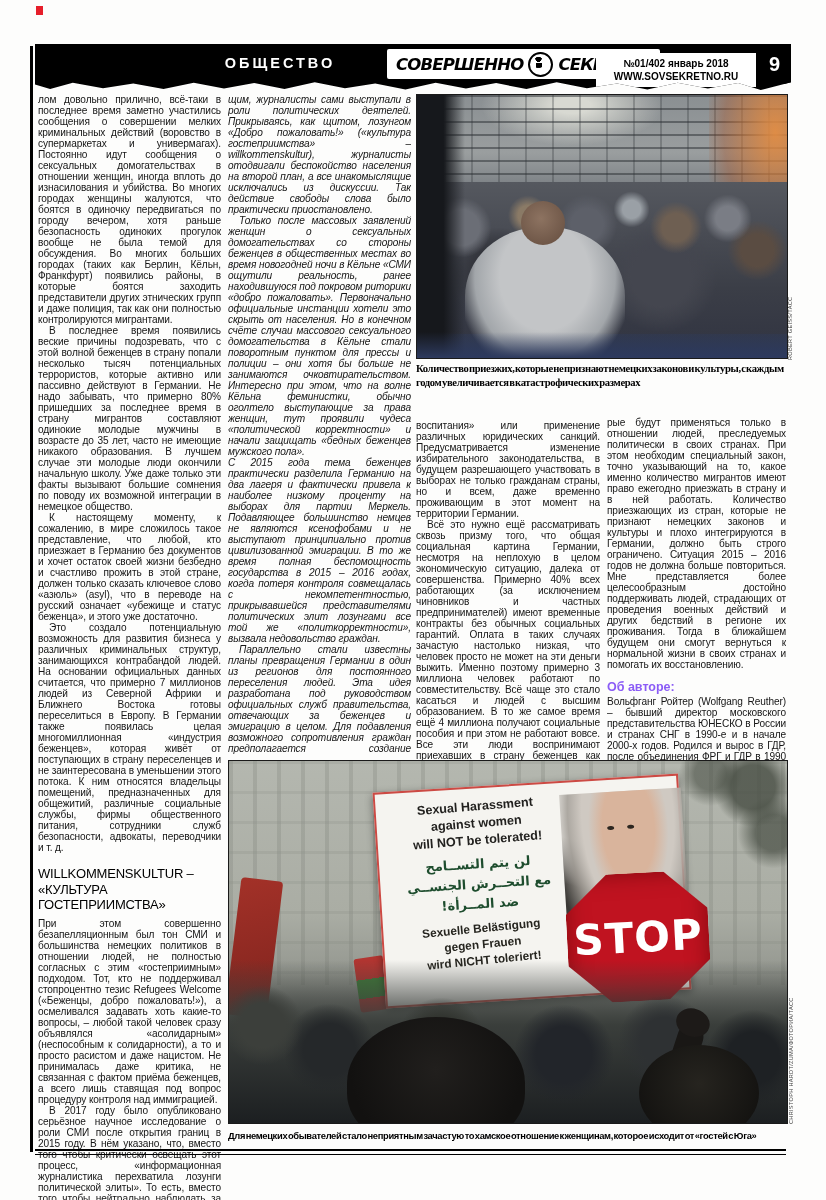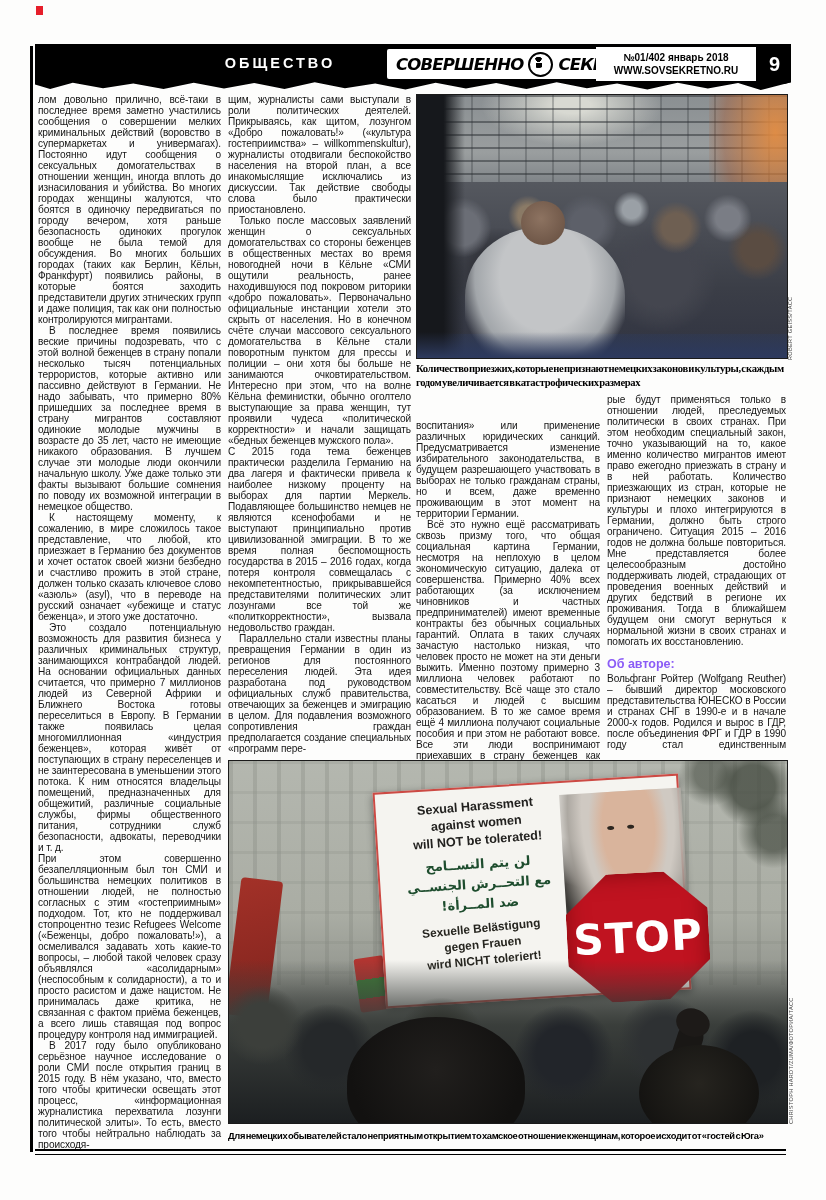--- a/index.html
+++ b/index.html
@@ -13,21 +13,21 @@
     font-weight:700;font-size:14.5px;letter-spacing:3px;}
   .logo-box{left:352px;top:5px;height:30px;background:#fff;display:flex;align-items:center;
     padding:0 9px;gap:5px;border-radius:2px;}
   .logo-word{font-family:"DejaVu Sans",sans-serif;font-weight:700;font-style:italic;
     font-size:16.5px;letter-spacing:-0.8px;color:#000;white-space:nowrap;}
   .logo-globe{width:21px;height:21px;border:2.4px solid #000;border-radius:50%;position:relative;flex:none;background:#fff;}
   .logo-globe:before{content:"";position:absolute;left:4px;top:3px;width:9px;height:11px;
     background:radial-gradient(circle at 50% 30%,#000 0 3px,transparent 3.2px),
                linear-gradient(#000,#000);background-repeat:no-repeat;
     background-size:100% 55%,70% 45%;background-position:top center,bottom center;border-radius:40%;}
-  .issue-box{left:561px;top:3px;width:160px;height:34px;background:#fff;display:flex;
+  .issue-box{left:561px;top:9px;width:160px;height:34px;background:#fff;display:flex;
     flex-direction:column;justify-content:center;align-items:center;line-height:13px;}
   .issue-line{font-weight:700;font-size:10px;color:#000;white-space:nowrap;}
   .site-line{font-weight:700;font-size:10px;color:#000;white-space:nowrap;text-align:right;}
   .page-num{left:723px;top:0;width:33px;height:40px;background:#000;color:#fff;
     display:flex;align-items:center;justify-content:center;font-weight:700;font-size:20px;}
   .left-rule{left:30px;top:46px;width:2.5px;height:1106px;background:#000;}
   
   .col{position:absolute;}
   .bt{margin:0;font-size:10.1px;line-height:11px;text-align:justify;
     letter-spacing:-0.1px;color:#141414;}
@@ -152,38 +152,39 @@
   </div>
   <div class="abs page-num">9</div>
 </div>
 <div class="abs left-rule"></div>
 
 <div class="col" style="left:38px;top:94px;width:183px;">
   <p class="bt">лом довольно прилично, всё-таки в последнее время заметно участились сообщения о совершении мелких криминальных действий (воровство в супермаркетах и универмагах). Постоянно идут сообщения о сексуальных домогательствах в отношении женщин, иногда вплоть до изнасилования и убийства. Во многих городах женщины жалуются, что боятся в одиночку передвигаться по городу вечером, хотя раньше безопасность одиноких прогулок вообще не была темой для обсуждения. Во многих больших городах (таких как Берлин, Кёльн, Франкфурт) появились районы, в которые боятся заходить представители других этнических групп и даже полиция, так как они полностью контролируются мигрантами.</p>
   <p class="bt ind">В последнее время появились веские причины подозревать, что с этой волной беженцев в страну попали несколько тысяч потенциальных террористов, которые активно или пассивно действуют в Германии. Не надо забывать, что примерно 80% пришедших за последнее время в страну мигрантов составляют одинокие молодые мужчины в возрасте до 35 лет, часто не имеющие никакого образования. В лучшем случае эти молодые люди окончили начальную школу. Уже даже только эти факты вызывают большие сомнения по поводу их возможной интеграции в немецкое общество.</p>
   <p class="bt ind">К настоящему моменту, к сожалению, в мире сложилось такое представление, что любой, кто приезжает в Германию без документов и хочет остаток своей жизни безбедно и счастливо прожить в этой стране, должен только сказать ключевое слово «азюль» (asyl), что в переводе на русский означает «убежище и статус беженца», и этого уже достаточно.</p>
   <p class="bt ind">Это создало потенциальную возможность для развития бизнеса у различных криминальных структур, занимающихся контрабандой людей. На основании официальных данных считается, что примерно 7 миллионов людей из Северной Африки и Ближнего Востока готовы переселиться в Европу. В Германии также появилась целая многомиллионная «индустрия беженцев», которая живёт от поступающих в страну переселенцев и не заинтересована в уменьшении этого потока. К ним относятся владельцы помещений, предназначенных для общежитий, различные социальные службы, фирмы общественного питания, сотрудники служб безопасности, адвокаты, переводчики и т. д.</p>
+  <h2 class="subhead">WILLKOMMENSKULTUR – «КУЛЬТУРА ГОСТЕПРИИМСТВА»</h2>
   <p class="bt">При этом совершенно безапелляционным был тон СМИ и большинства немецких политиков в отношении людей, не полностью согласных с этим «гостеприимным» подходом. Тот, кто не поддерживал стопроцентно тезис Refugees Welcome («Беженцы, добро пожаловать!»), а осмеливался задавать хоть какие-то вопросы, – любой такой человек сразу объявлялся «асолидарным» (неспособным к солидарности), а то и просто расистом и даже нацистом. Не принималась даже критика, не связанная с фактом приёма беженцев, а всего лишь ставящая под вопрос процедуру контроля над иммиграцией.</p>
   <p class="bt ind">В 2017 году было опубликовано серьёзное научное исследование о роли СМИ после открытия границ в 2015 году. В нём указано, что, вместо того чтобы критически освещать этот процесс, «информационная журналистика перехватила лозунги политической элиты». То есть, вместо того чтобы нейтрально наблюдать за происходя-</p>
 </div>
 
-<div class="col" style="left:228px;top:94px;width:183px;max-height:660px;overflow:hidden;">
+<div class="col" style="left:228px;top:94px;width:183px;max-height:660px;overflow:hidden;font-style:italic;">
   <p class="bt">щим, журналисты сами выступали в роли политических деятелей. Прикрываясь, как щитом, лозунгом «Добро пожаловать!» («культура гостеприимства» – willkommenskultur), журналисты отодвигали беспокойство населения на второй план, а все инакомыслящие исключались из дискуссии. Так действие свободы слова было практически приостановлено.</p>
   <p class="bt ind">Только после массовых заявлений женщин о сексуальных домогательствах со стороны беженцев в общественных местах во время новогодней ночи в Кёльне «СМИ ощутили реальность, ранее находившуюся под покровом риторики «добро пожаловать». Первоначально официальные инстанции хотели это скрыть от населения. Но в конечном счёте случаи массового сексуального домогательства в Кёльне стали поворотным пунктом для прессы и полиции – они хотя бы больше не занимаются очковтирательством. Интересно при этом, что на волне Кёльна феминистки, обычно оголтело выступающие за права женщин, тут проявили чудеса «политической корректности» и начали защищать «бедных беженцев мужского пола».</p>
   <p class="bt">С 2015 года тема беженцев практически разделила Германию на два лагеря и фактически привела к наиболее низкому проценту на выборах для партии Меркель. Подавляющее большинство немцев не являются ксенофобами и не выступают принципиально против цивилизованной эмиграции. В то же время полная беспомощность государства в 2015 – 2016 годах, когда потеря контроля совмещалась с некомпетентностью, прикрывавшейся представителями политических элит лозунгами все той же «политкорректности», вызвала недовольство граждан.</p>
   <p class="bt ind">Параллельно стали известны планы превращения Германии в один из регионов для постоянного переселения людей. Эта идея разработана под руководством официальных служб правительства, отвечающих за беженцев и эмиграцию в целом. Для подавления возможного сопротивления граждан предполагается создание специальных «программ пере-</p>
 </div>
 
 <div class="col" style="left:416px;top:420px;width:184px;max-height:352px;overflow:hidden;">
   <p class="bt">воспитания» или применение различных юридических санкций. Предусматривается изменение избирательного законодательства, в будущем разрешающего участвовать в выборах не только гражданам страны, но и всем, даже временно проживающим в этот момент на территории Германии.</p>
   <p class="bt ind">Всё это нужно ещё рассматривать сквозь призму того, что общая социальная картина Германии, несмотря на неплохую в целом экономическую ситуацию, далека от совершенства. Примерно 40% всех работающих (за исключением чиновников и частных предпринимателей) имеют временные контракты без обычных социальных гарантий. Оплата в таких случаях зачастую настолько низкая, что человек просто не может на эти деньги выжить. Именно поэтому примерно 3 миллиона человек работают по совместительству. Всё чаще это стало касаться и людей с высшим образованием. В то же самое время ещё 4 миллиона получают социальные пособия и при этом не работают вовсе. Все эти люди воспринимают приехавших в страну беженцев как своих потенциальных конкурентов.</p>
 
 </div>
 
-<div class="col" style="left:607px;top:394px;width:179px;max-height:356px;overflow:hidden;">
+<div class="col" style="left:607px;top:417px;width:179px;max-height:356px;overflow:hidden;">
   <p class="bt">рые будут применяться только в отношении людей, преследуемых политически в своих странах. При этом необходим специальный закон, точно указывающий на то, какое именно количество мигрантов имеют право ежегодно приезжать в страну и в ней работать. Количество приезжающих из стран, которые не признают немецких законов и культуры и плохо интегрируются в Германии, должно быть строго ограничено. Ситуация 2015 – 2016 годов не должна больше повториться. Мне представляется более целесообразным достойно поддерживать людей, страдающих от проведения военных действий и других бедствий в регионе их проживания. Тогда в ближайшем будущем они смогут вернуться к нормальной жизни в своих странах и помогать их восстановлению.</p>
   <h3 class="about-head">Об авторе:</h3>
   <p class="bt"><span>Вольфганг Ройтер (Wolfgang Reuther) – бывший директор московского представительства ЮНЕСКО в России и странах СНГ в 1990-е и в начале 2000-х годов. Родился и вырос в ГДР, после объединения ФРГ и ГДР в 1990 году стал единственным представителем Восточной Германии, кому новые власти позволили продолжить работать в ЮНЕСКО. Сейчас на пенсии, живёт в Австрии.</span></p>
 </div>
 
 <div class="abs photo-top">
   <div class="pt-ceiling"></div>
   <div class="pt-glow"></div>
   <div class="pt-crowd"></div>
   <div class="pt-man"></div>
@@ -218,16 +219,16 @@
   </div>
   <div class="stop">
     <span class="stop-word">STOP</span>
   </div>
   <div class="pb-crowd"></div>
   <div class="pb-head1"></div>
   <div class="pb-arm"></div>
   <div class="pb-head2"></div>
 </div>
 <div class="credit credit-bottom">CHRISTOPH HARDT/ZUMA/ФОТОРИА/ТАСС</div>
-<div class="abs caption cap-bottom">Для немецких обывателей стало неприятным открытием то хамское отношение к женщинам, которое исходит от «гостей с Юга»</div>
+<div class="abs caption cap-bottom">Для немецких обывателей стало неприятным зачастую то хамское отношение к женщинам, которое исходит от «гостей с Юга»</div>
 
 <div class="abs rule-a"></div>
 <div class="abs rule-b"></div>
 
 </body></html>

